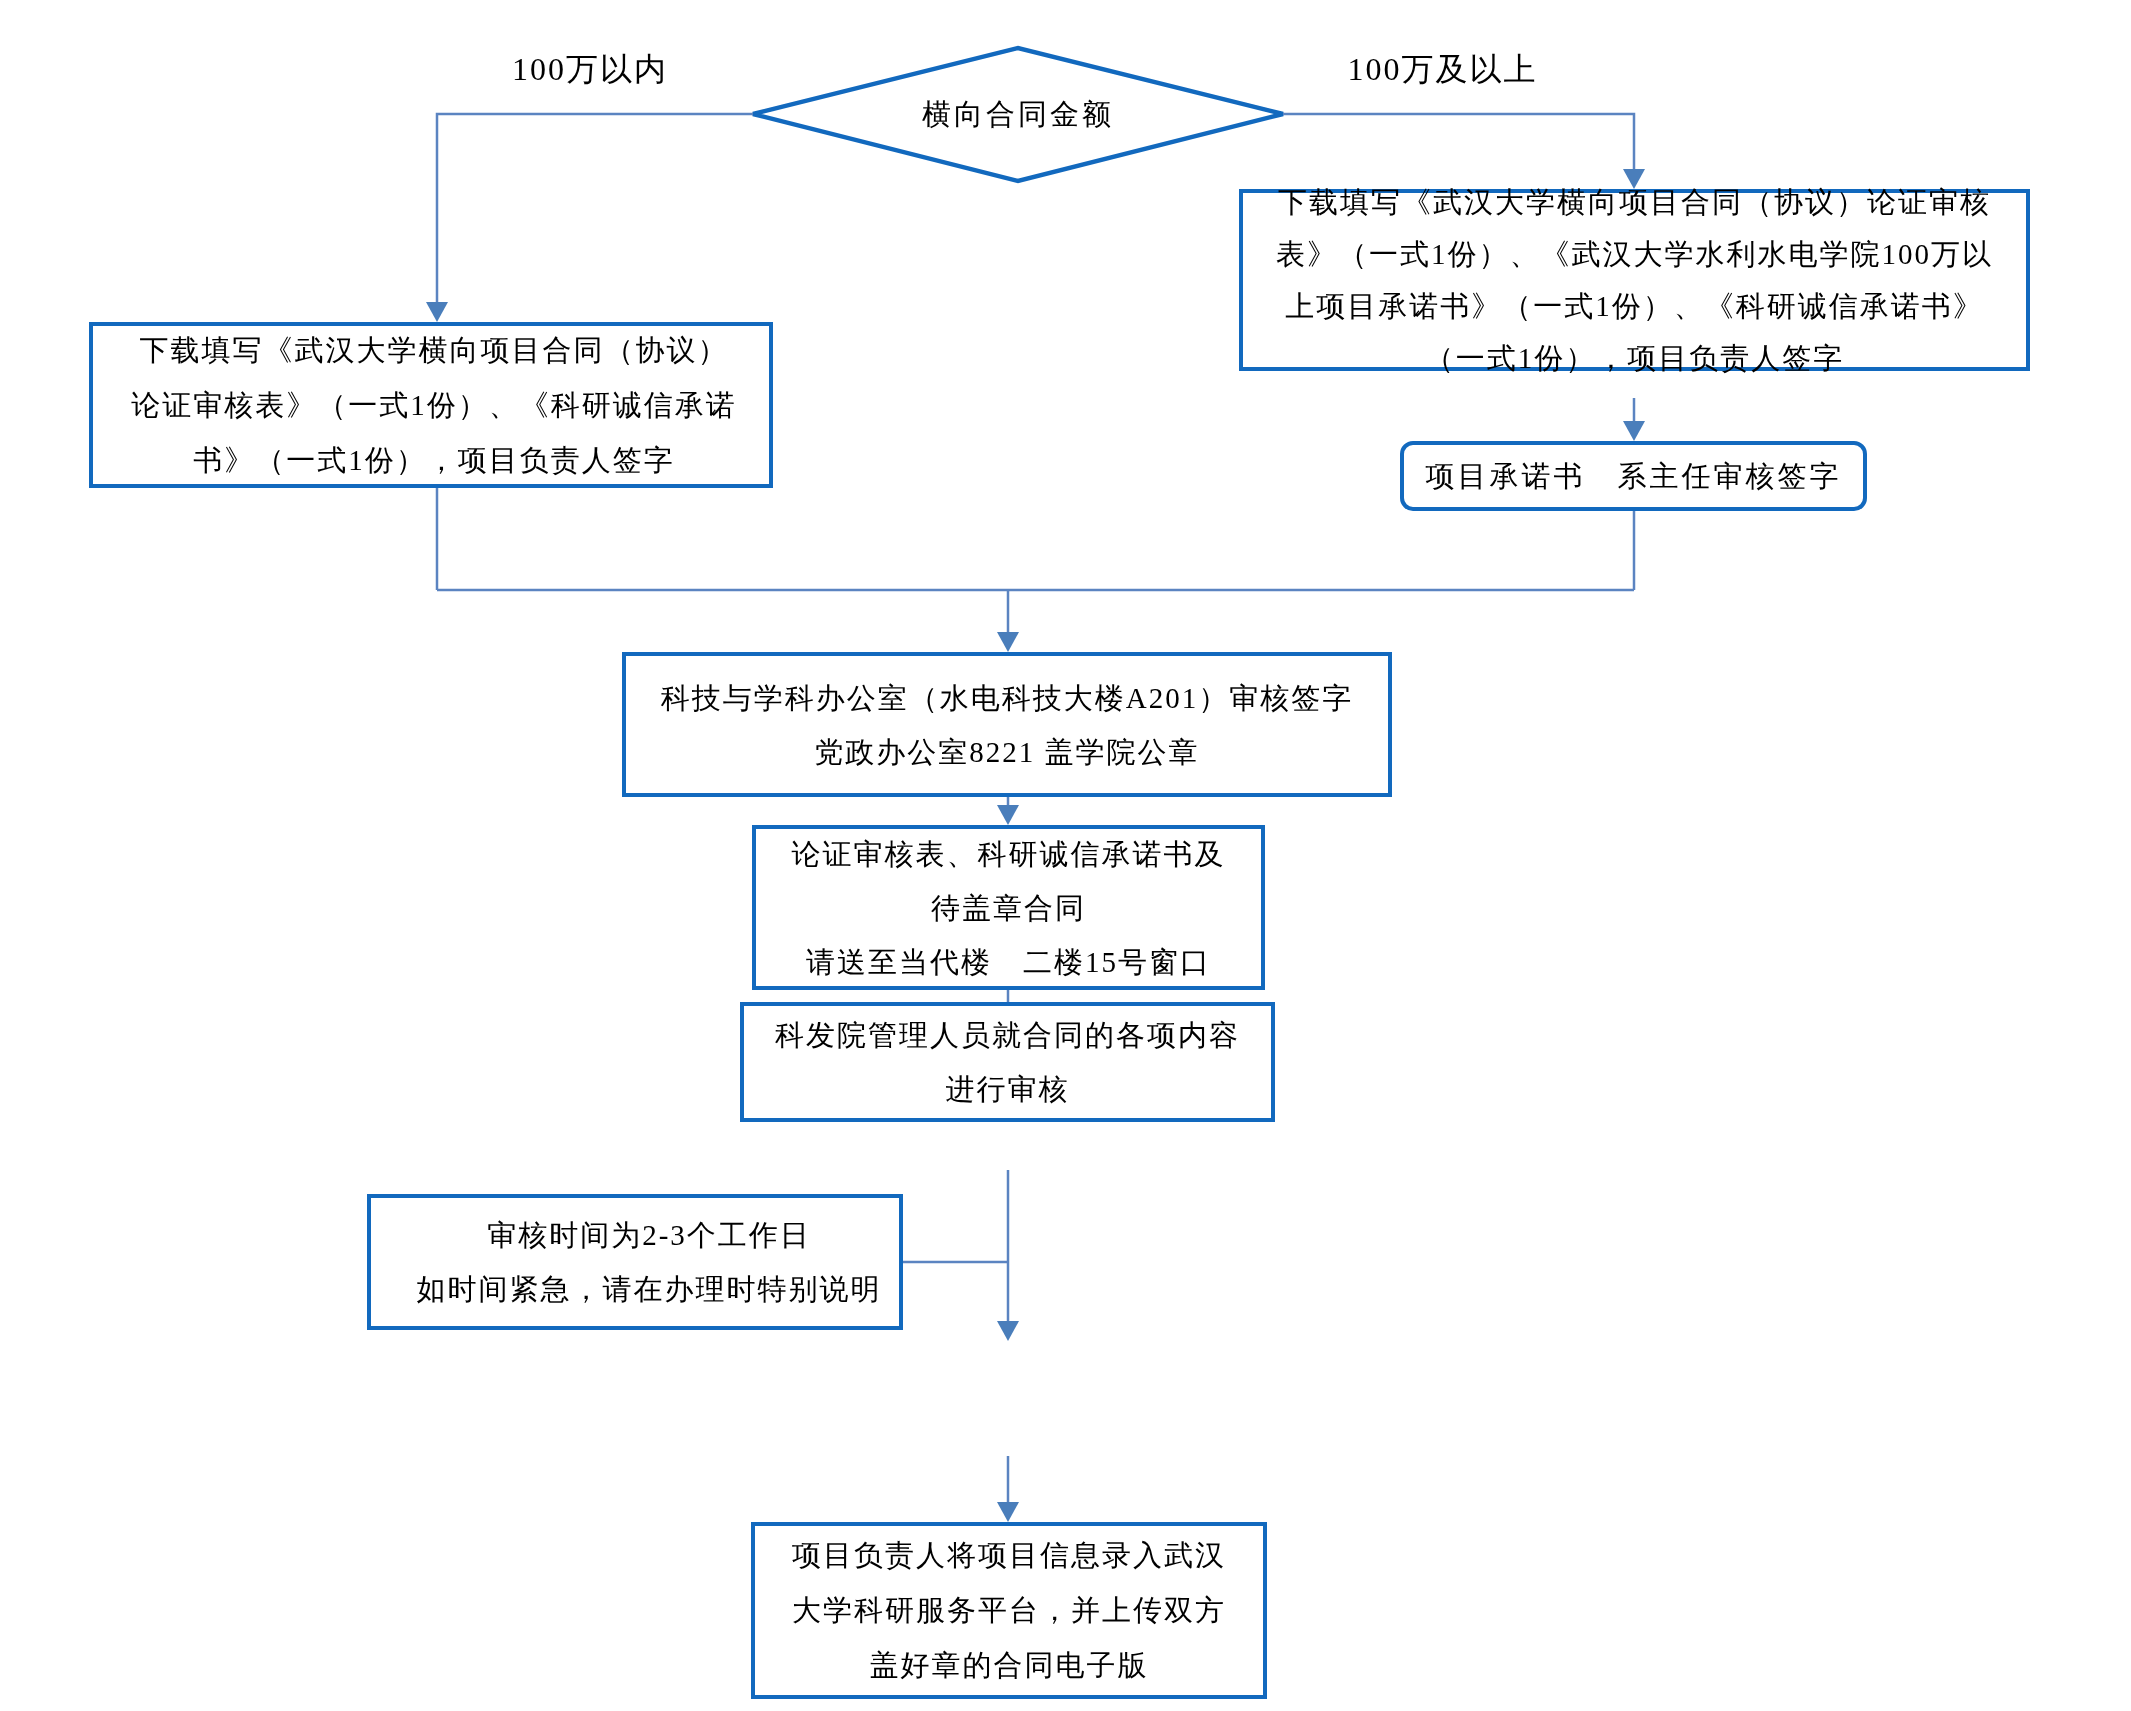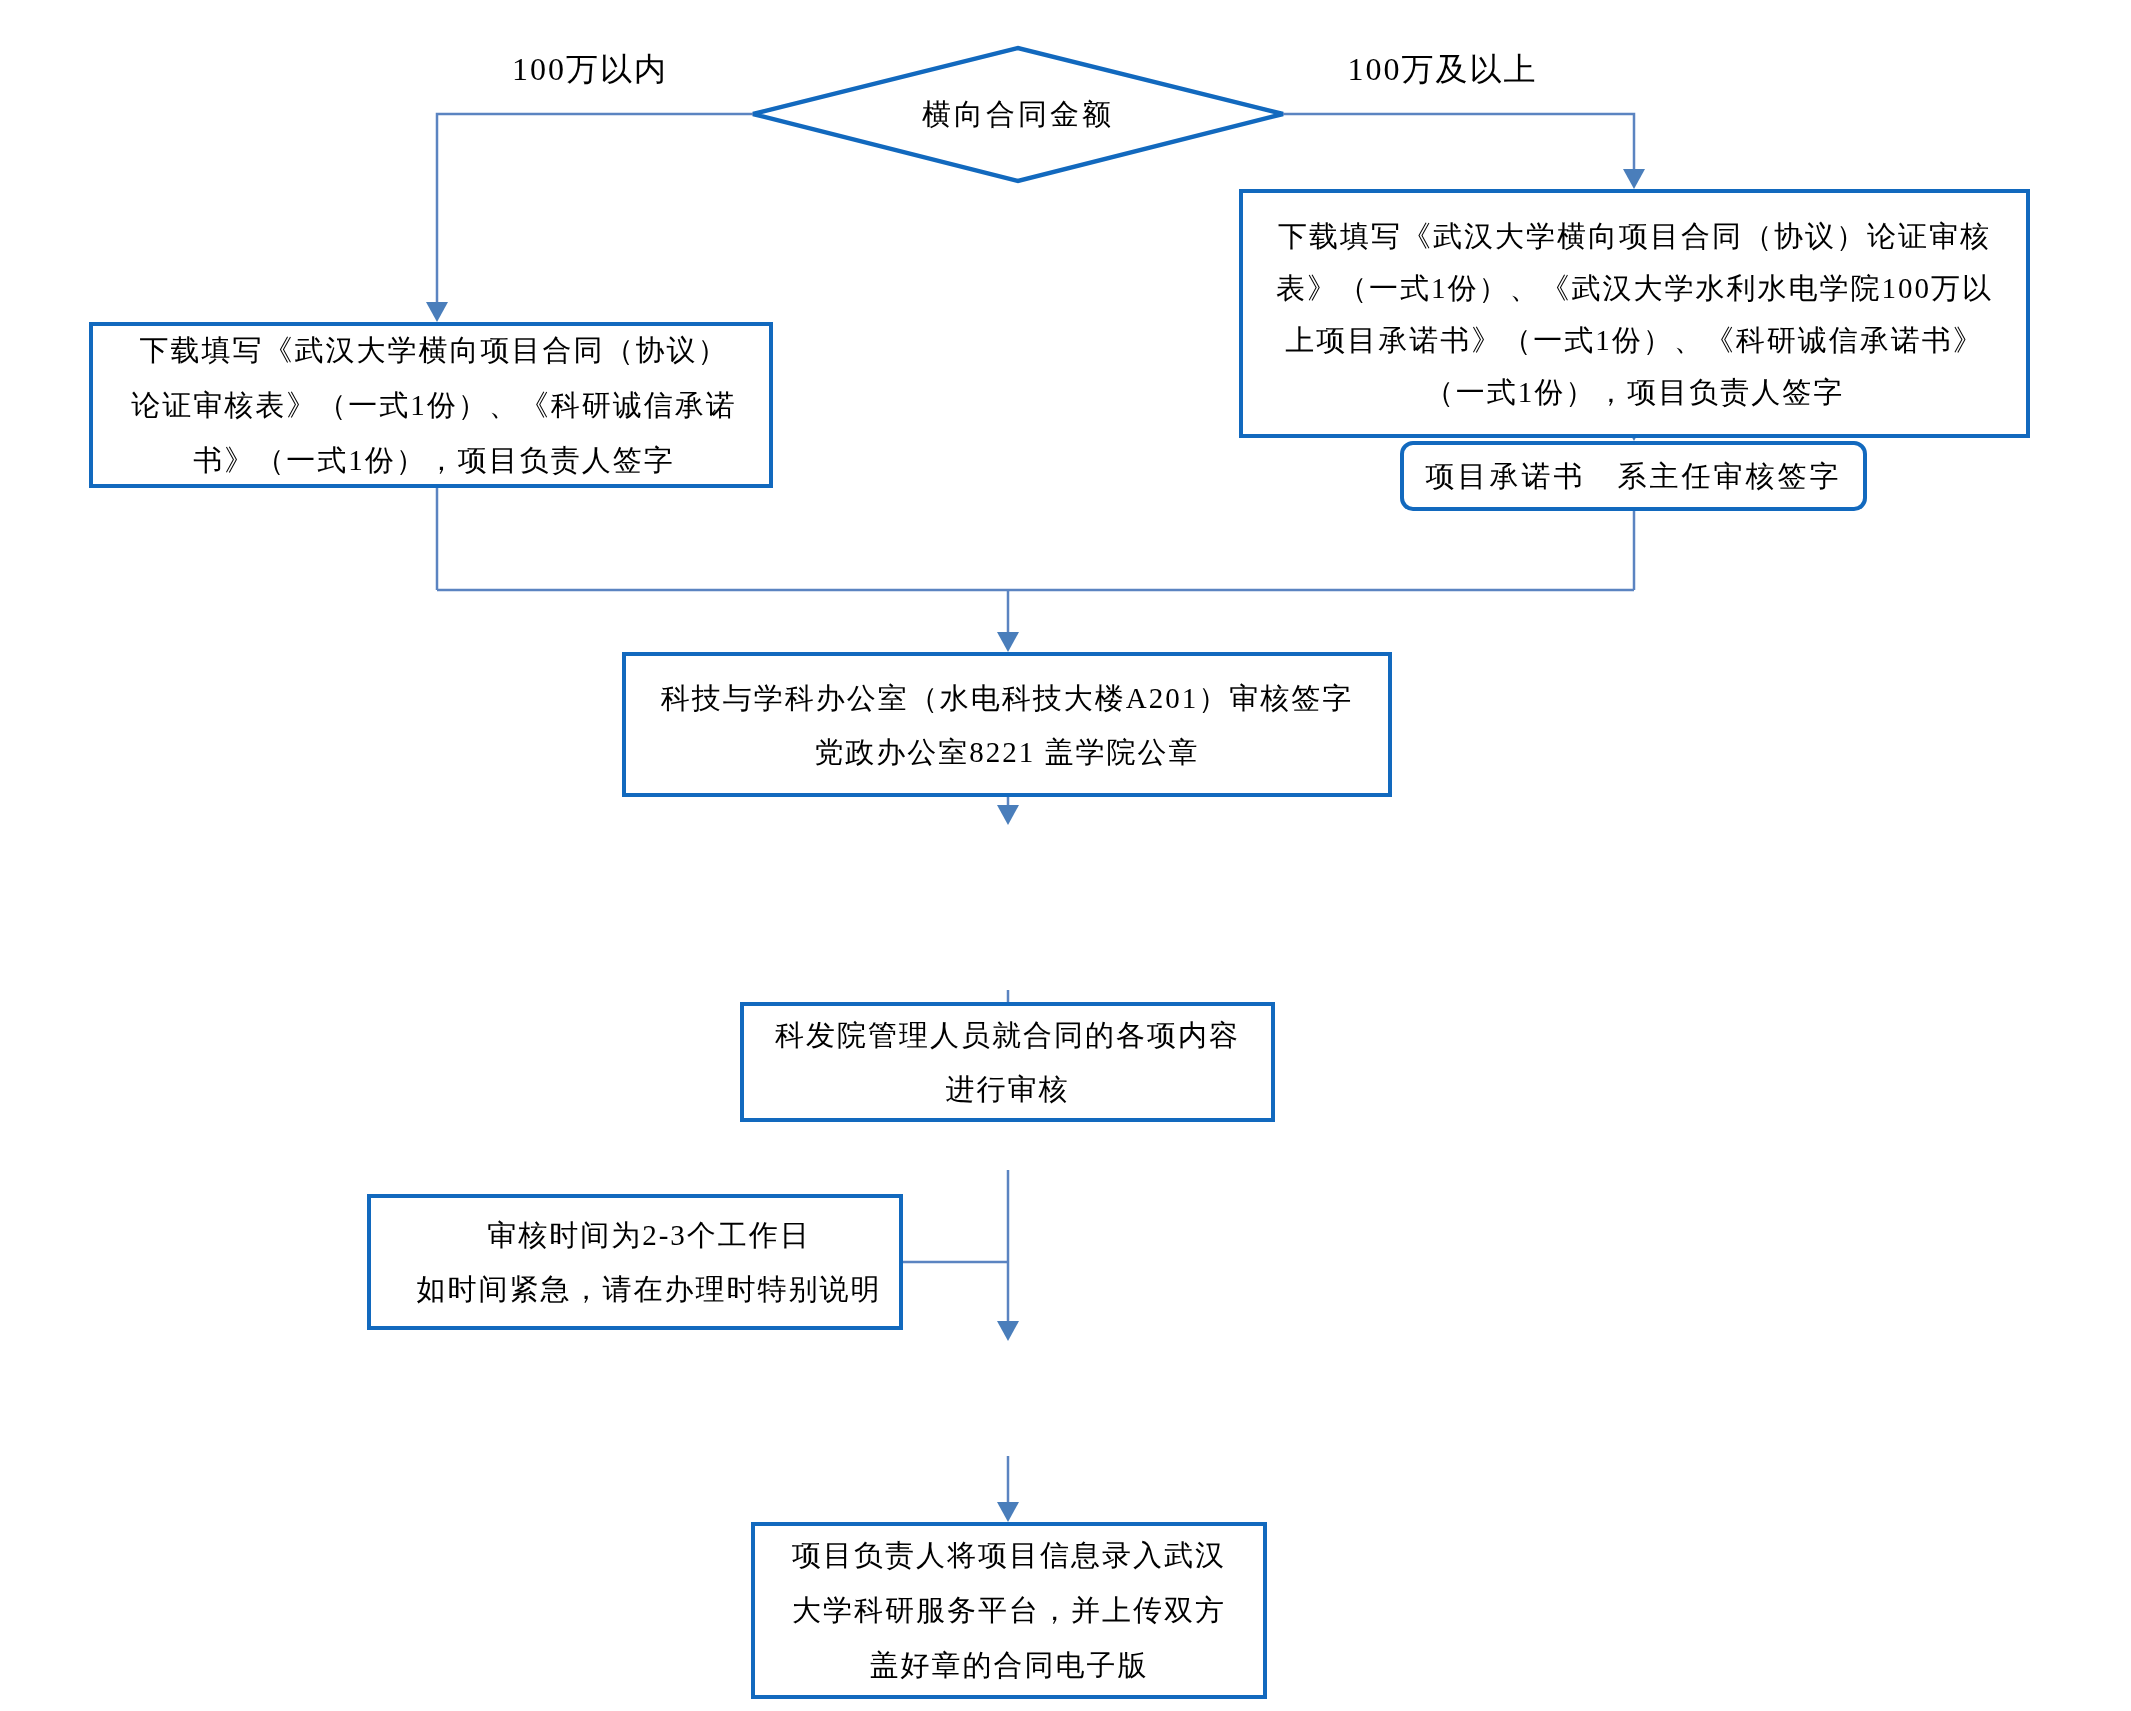--- a/index.html
+++ b/index.html
@@ -33,21 +33,21 @@
     align-items: center;
     justify-content: center;
     text-align: center;
     font-size: 29px;
     line-height: 54px;
     letter-spacing: 2px;
     white-space: pre-line;
     padding: 2px 8px;
   }
   .box-left-download   { left: 89px;   top: 322px;  width: 684px; height: 166px; line-height: 55px; padding-left: 14px; }
-  .box-right-download  { left: 1239px; top: 189px;  width: 791px; height: 249px; line-height: 52px; }
+  .box-right-download  { left: 1239px; top: 189px;  width: 791px; height: 182px; line-height: 52px; }
   .box-promise         { left: 1400px; top: 441px;  width: 467px; height: 70px;  letter-spacing: 3px; border-radius: 13px; }
   .box-office          { left: 622px;  top: 652px;  width: 770px; height: 145px; }
   .box-send            { left: 752px;  top: 825px;  width: 513px; height: 165px; }
   .box-review          { left: 740px;  top: 1002px; width: 535px; height: 120px; }
   .box-note            { left: 367px;  top: 1194px; width: 536px; height: 136px; padding-left: 36px; }
   .box-pickup          { left: 752px;  top: 1341px; width: 513px; height: 115px; }
   .box-final           { left: 751px;  top: 1522px; width: 516px; height: 177px; line-height: 55px; }
 
   .diamond-label {
     position: absolute;
@@ -116,20 +116,23 @@
   <div class="flow-box box-left-download">下载填写《武汉大学横向项目合同（协议）
 论证审核表》（一式1份）、《科研诚信承诺
 书》（一式1份），项目负责人签字</div>
   <div class="flow-box box-right-download">下载填写《武汉大学横向项目合同（协议）论证审核
 表》（一式1份）、《武汉大学水利水电学院100万以
 上项目承诺书》（一式1份）、《科研诚信承诺书》
 （一式1份），项目负责人签字</div>
   <div class="flow-box box-promise">项目承诺书　系主任审核签字</div>
   <div class="flow-box box-office">科技与学科办公室（水电科技大楼A201）审核签字
 党政办公室8221 盖学院公章</div>
+  <div class="flow-box box-send">论证审核表、科研诚信承诺书及
+待盖章合同
+请送至当代楼　二楼15号窗口</div>
   <div class="flow-box box-review">科发院管理人员就合同的各项内容
 进行审核</div>
   <div class="flow-box box-note">审核时间为2-3个工作日
 如时间紧急，请在办理时特别说明</div>
   <div class="flow-box box-final">项目负责人将项目信息录入武汉
 大学科研服务平台，并上传双方
 盖好章的合同电子版</div>
 
 </div>
 

